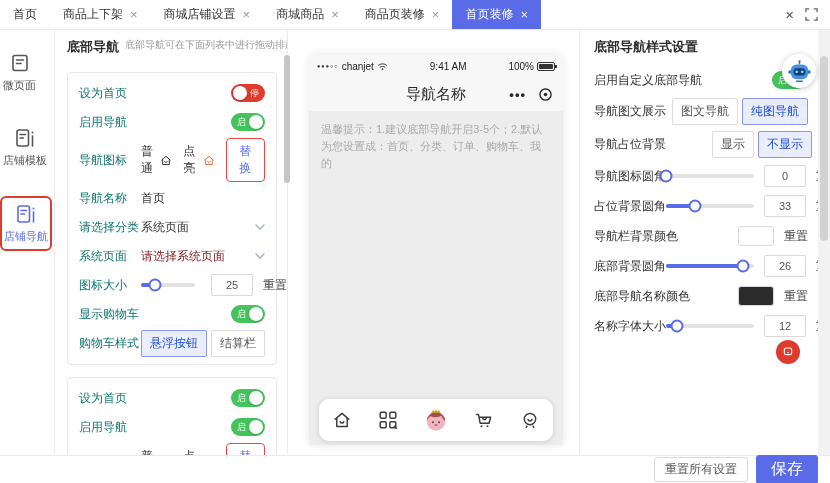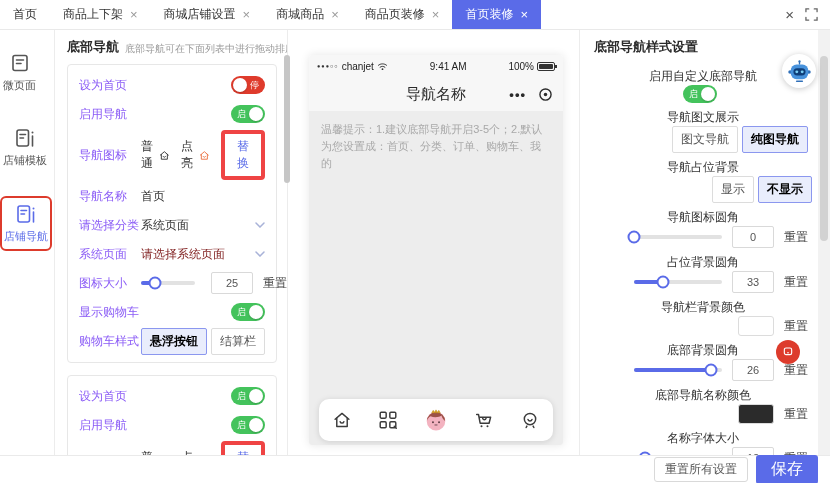--- a/index.html
+++ b/index.html
@@ -21,27 +21,27 @@
   .iconbar { position: absolute; left: 0; top: 30px; width: 55px; height: 425px; background: #fff;
              border-right: 1px solid #ececec; display: flex; flex-direction: column; align-items: flex-start; padding-top: 16px; gap: 22px; }
   .side-item { display: flex; flex-direction: column; align-items: center; gap: 4px; color: #555;
                font-size: 11px; padding: 6px 3px; cursor: pointer; }
   .side-item svg { width: 22px; height: 22px; }
   .side-item.active { color: #5a6be8; border: 2px solid #dd3b2c; border-radius: 6px; padding: 5px 2px; }
 
   
   .left-panel { position: absolute; left: 55px; top: 30px; width: 233px; height: 425px; background: #fff;
                 border-right: 1px solid #ececec; padding: 8px 10px 0 12px; overflow: hidden; }
-  .lp-head { display: flex; align-items: flex-end; gap: 6px; margin-bottom: 8px; white-space: nowrap; }
+  .lp-head { display: flex; align-items: flex-start; gap: 6px; margin-bottom: 16px; white-space: nowrap; }
   .lp-title { font-size: 13px; font-weight: bold; color: #2b2b2b; }
   .lp-sub { font-size: 10px; color: #9a9a9a; }
   .card { border: 1px solid #e7e7e7; border-radius: 4px; padding: 4px 11px; margin-bottom: 12px; background: #fff; }
   .row { display: flex; align-items: center; min-height: 26px; margin: 3px 0; }
   .row.tall { min-height: 34px; }
-  .lbl { width: 62px; flex-shrink: 0; color: #8b5cf6; }
+  .lbl { width: 62px; flex-shrink: 0; color: #0f766e; }
   .sp { flex: 1; }
   .mini-lbl { margin-right: 5px; color: #333; }
   .nav-ic { width: 25px; height: 25px; margin-right: 10px; }
   .ic-normal { color: #2f2f2f; }
   .ic-lit { color: #ea6d3c; }
   .val { color: #333; }
   .placeholder { color: #7f1d1d; text-align: right; }
   .chev { margin-left: auto; }
 
   
@@ -49,25 +49,25 @@
   .tg.on { background: #44c35c; }
   .tg.off { background: #df3b2c; }
   .tg .knob { position: absolute; top: 2px; width: 14px; height: 14px; background: #fff; border-radius: 50%; box-shadow: 0 1px 2px rgba(0,0,0,.2); }
   .tg.on .knob { right: 2px; }
   .tg.off .knob { left: 2px; }
   .tg .st { position: absolute; top: 50%; transform: translateY(-50%); color: #fff; font-size: 9px; line-height: 1; }
   .tg.on .st { left: 6px; }
   .tg.off .st { right: 6px; }
 
   
-  .btn-outline-blue { border: 4px solid #ef4444; color: #5a6be8; background: #fff; border-radius: 4px;
+  .btn-outline-blue { border: 1px solid #ef4444; color: #5a6be8; background: #fff; border-radius: 4px;
                       padding: 4px 12px; font-size: 12px; cursor: pointer; font-family: inherit; }
   .seg { border: 1px solid #dcdcdc; background: #fff; color: #555; padding: 4px 8px; font-size: 12px;
          border-radius: 2px; cursor: pointer; font-family: inherit; white-space: nowrap; }
-  .seg.sel { background: #e9edfc; border-color: #8b97ef; color: #000000; font-weight: bold; }
+  .seg.sel { background: #e9edfc; border-color: #8b97ef; color: #1d4ed8; }
   .seg + .seg { margin-left: 4px; }
 
   
   .slider { position: relative; height: 4px; background: #e2e2e2; border-radius: 2px; flex-shrink: 0; }
   .slider.w54 { width: 54px; }
   .slider.w88 { width: 88px; }
   .slider .fill { position: absolute; left: 0; top: 0; height: 4px; background: #5a6be8; border-radius: 2px; }
   .slider .knob { position: absolute; top: 50%; transform: translate(-50%,-50%); width: 13px; height: 13px;
                   border: 2.5px solid #5a6be8; background: #fff; border-radius: 50%; }
   .num-input { width: 42px; height: 22px; border: 1px solid #d9d9d9; border-radius: 2px; text-align: center;
@@ -94,21 +94,21 @@
   .pbody { position: relative; height: 334px; background: #ededed; }
   .tip { padding: 10px 12px 0; font-size: 11px; color: #a8a8a8; line-height: 1.55; }
   .pill { position: absolute; left: 10px; right: 10px; bottom: 4px; height: 42px; background: #fff; border-radius: 10px;
           box-shadow: 0 1px 6px rgba(0,0,0,.13); display: flex; align-items: center; justify-content: space-around; }
   .pill svg { width: 22px; height: 22px; color: #3c3c3c; }
   .pill .avatar { width: 26px; height: 26px; }
 
   
   .right-panel { position: absolute; left: 580px; top: 30px; width: 238px; height: 425px; background: #fff; padding: 8px 6px 0 14px; }
   .rp-title { font-size: 13px; font-weight: bold; color: #2b2b2b; margin-bottom: 12px; }
-  .rrow { display: flex; align-items: center; min-height: 24px; margin-bottom: 6px; flex-direction: column; }
+  .rrow { display: flex; align-items: center; min-height: 24px; margin-bottom: 6px; }
   .rlbl { flex: 1; color: #333; white-space: nowrap; }
   .rr-right { display: flex; align-items: center; gap: 10px; margin-left: auto; }
   .rr-right.tightgap { gap: 0; }
   .swatch { width: 36px; height: 20px; border: 1px solid #dcdcdc; border-radius: 3px; cursor: pointer; }
   .robot { position: absolute; right: 2px; top: 24px; width: 34px; height: 34px; background: #fff; border-radius: 50%;
            box-shadow: 0 1px 6px rgba(0,0,0,.22); display: flex; align-items: center; justify-content: center; z-index: 6; cursor: pointer; }
   .robot svg { width: 27px; height: 27px; }
   .feedback { position: absolute; left: 196px; top: 310px; width: 24px; height: 24px; border-radius: 50%;
               background: #dd3b2c; display: flex; align-items: center; justify-content: center; z-index: 6; cursor: pointer; }
   .feedback svg { width: 16px; height: 16px; }

